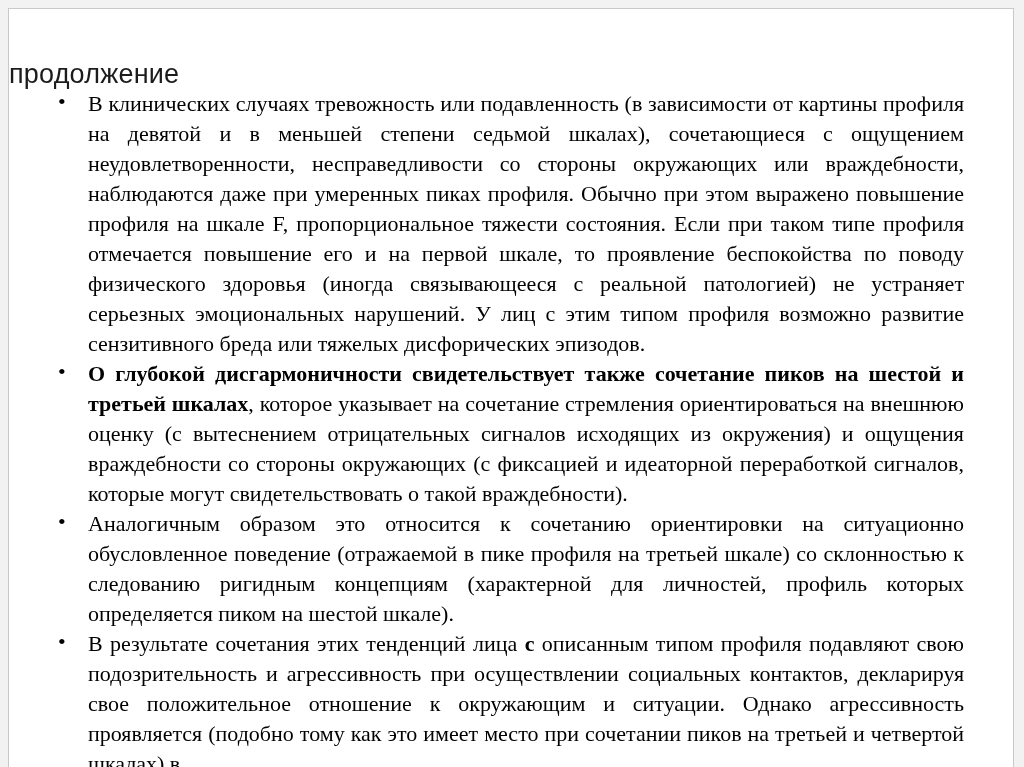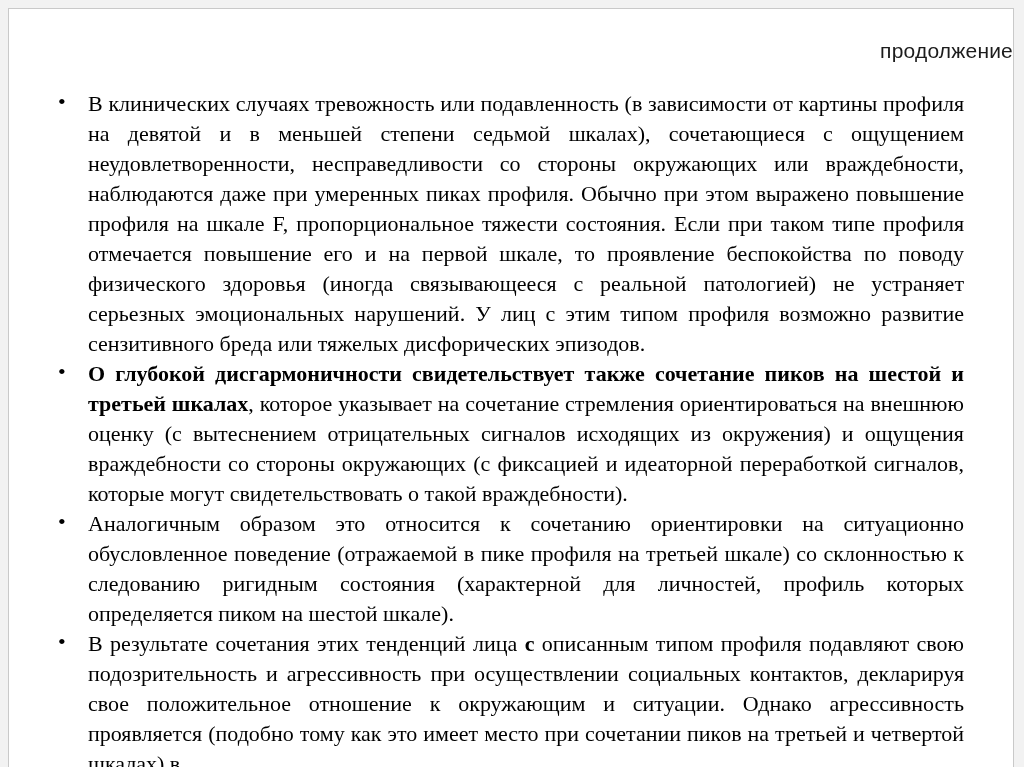--- a/index.html
+++ b/index.html
@@ -19,26 +19,26 @@
     left: 8px;
     top: 8px;
     width: 1006px;
     height: 1100px;
     background: #ffffff;
     border: 1px solid #c9c9c9;
     box-sizing: border-box;
   }
   .slide-title {
     position: absolute;
-    top: 30px;
+    top: 50px;
     left: 0;
     width: 100%;
-    text-align: right;
+    text-align: left;
     font-family: "Liberation Sans", sans-serif;
-    font-size: 21px;
+    font-size: 27px;
     font-weight: 400;
     color: #1c1c1c;
     letter-spacing: 0.2px;
   }
   .bullet-list {
     position: absolute;
     top: 80px;
     left: 0;
     right: 0;
     margin: 0;
@@ -85,21 +85,21 @@
       <p class="bullet-text"><span>В клинических случаях тревожность или подавленность (в зависимости от картины профиля на девятой и в меньшей степени седьмой шкалах), сочетающиеся с ощущением неудовлетворенности, несправедливости со стороны окружающих или враждебности, наблюдаются даже при умеренных пиках профиля. Обычно при этом выражено повышение профиля на шкале F, пропорциональное тяжести состояния. Если при таком типе профиля отмечается повышение его и на первой шкале, то проявление беспокойства по поводу физического здоровья (иногда связывающееся с реальной патологией) не устраняет серьезных эмоциональных нарушений. У лиц с этим типом профиля возможно развитие сензитивного бреда или тяжелых дисфорических эпизодов.</span></p>
     </li>
 
     <li class="bullet-item">
       <span class="bullet-marker">•</span>
       <p class="bullet-text"><b>О глубокой дисгармоничности свидетельствует также сочетание пиков на шестой и третьей шкалах</b><span>, которое указывает на сочетание стремления ориентироваться на внешнюю оценку (с вытеснением отрицательных сигналов исходящих из окружения) и ощущения враждебности со стороны окружающих (с фиксацией и идеаторной переработкой сигналов, которые могут свидетельствовать о такой враждебности).</span></p>
     </li>
 
     <li class="bullet-item">
       <span class="bullet-marker">•</span>
-      <p class="bullet-text"><span>Аналогичным образом это относится к сочетанию ориентировки на ситуационно обусловленное поведение (отражаемой в пике профиля на третьей шкале) со склонностью к следованию ригидным состояния (характерной для личностей, профиль которых определяется пиком на шестой шкале).</span></p>
+      <p class="bullet-text"><span>Аналогичным образом это относится к сочетанию ориентировки на ситуационно обусловленное поведение (отражаемой в пике профиля на третьей шкале) со склонностью к следованию ригидным концепциям (характерной для личностей, профиль которых определяется пиком на шестой шкале).</span></p>
     </li>
 
     <li class="bullet-item">
       <span class="bullet-marker">•</span>
       <p class="bullet-text"><span>В результате сочетания этих тенденций лица </span><b>с</b><span> описанным типом профиля подавляют свою подозрительность и агрессивность при осуществлении социальных контактов, декларируя свое положительное отношение к окружающим и ситуации. Однако агрессивность проявляется (подобно тому как это имеет место при сочетании пиков на третьей и четвертой шкалах) в</span></p>
     </li>
 
   </ul>
 </div>
 

